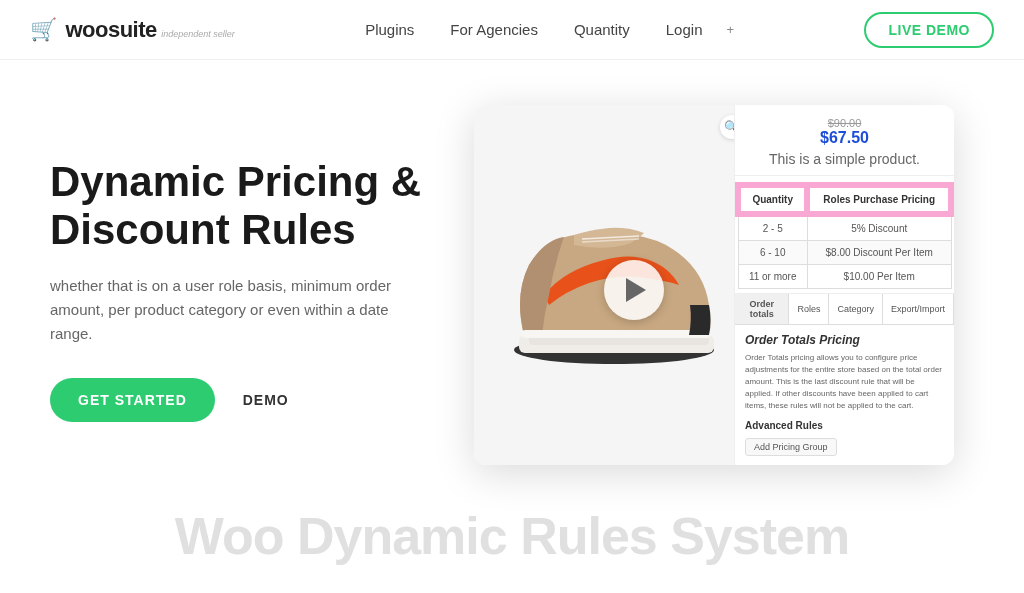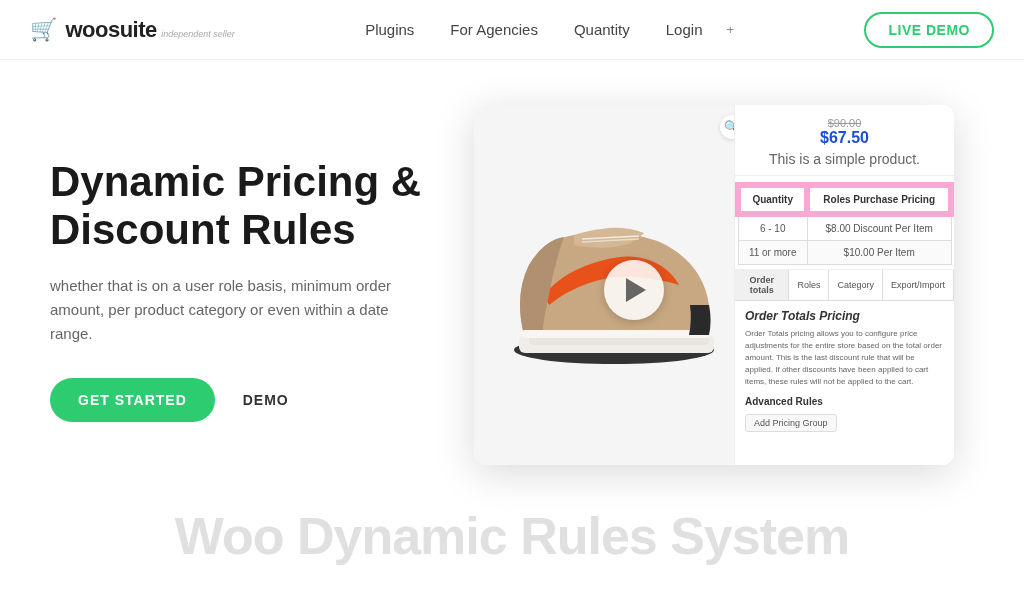--- a/index.html
+++ b/index.html
@@ -184,20 +184,24 @@
         </div>
 
         <table class="pricing-table">
           <thead>
             <tr>
               <th>Quantity</th>
               <th>Roles Purchase Pricing</th>
             </tr>
           </thead>
           <tbody>
+            <tr>
+              <td>2 - 5</td>
+              <td>5% Discount</td>
+            </tr>
             <tr>
               <td>6 - 10</td>
               <td>$8.00 Discount Per Item</td>
             </tr>
             <tr>
               <td>11 or more</td>
               <td>$10.00 Per Item</td>
             </tr>
           </tbody>
         </table>

